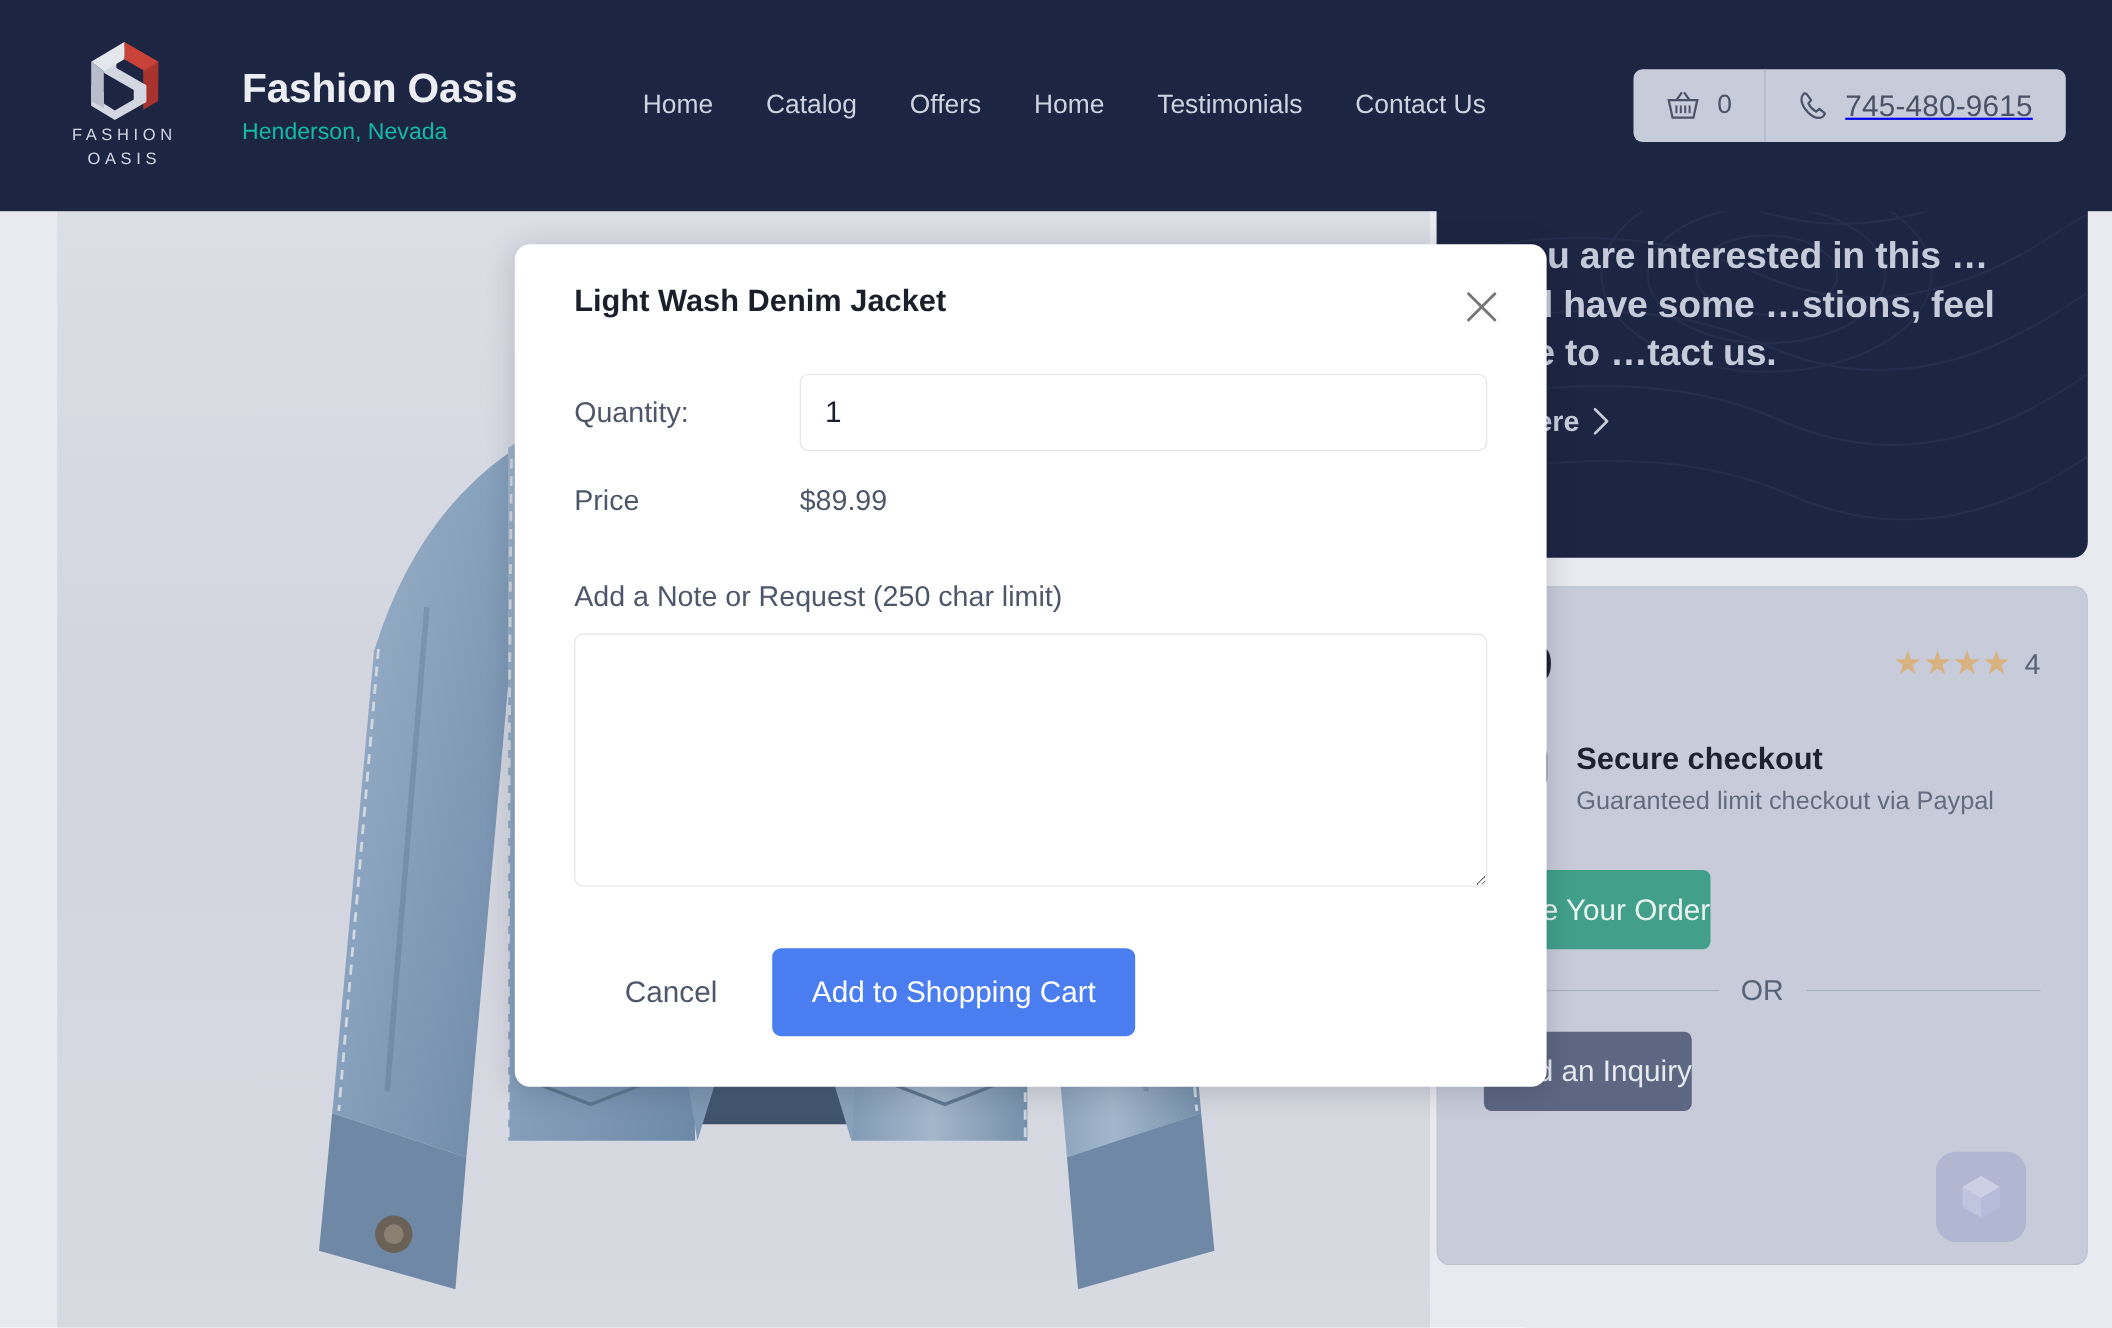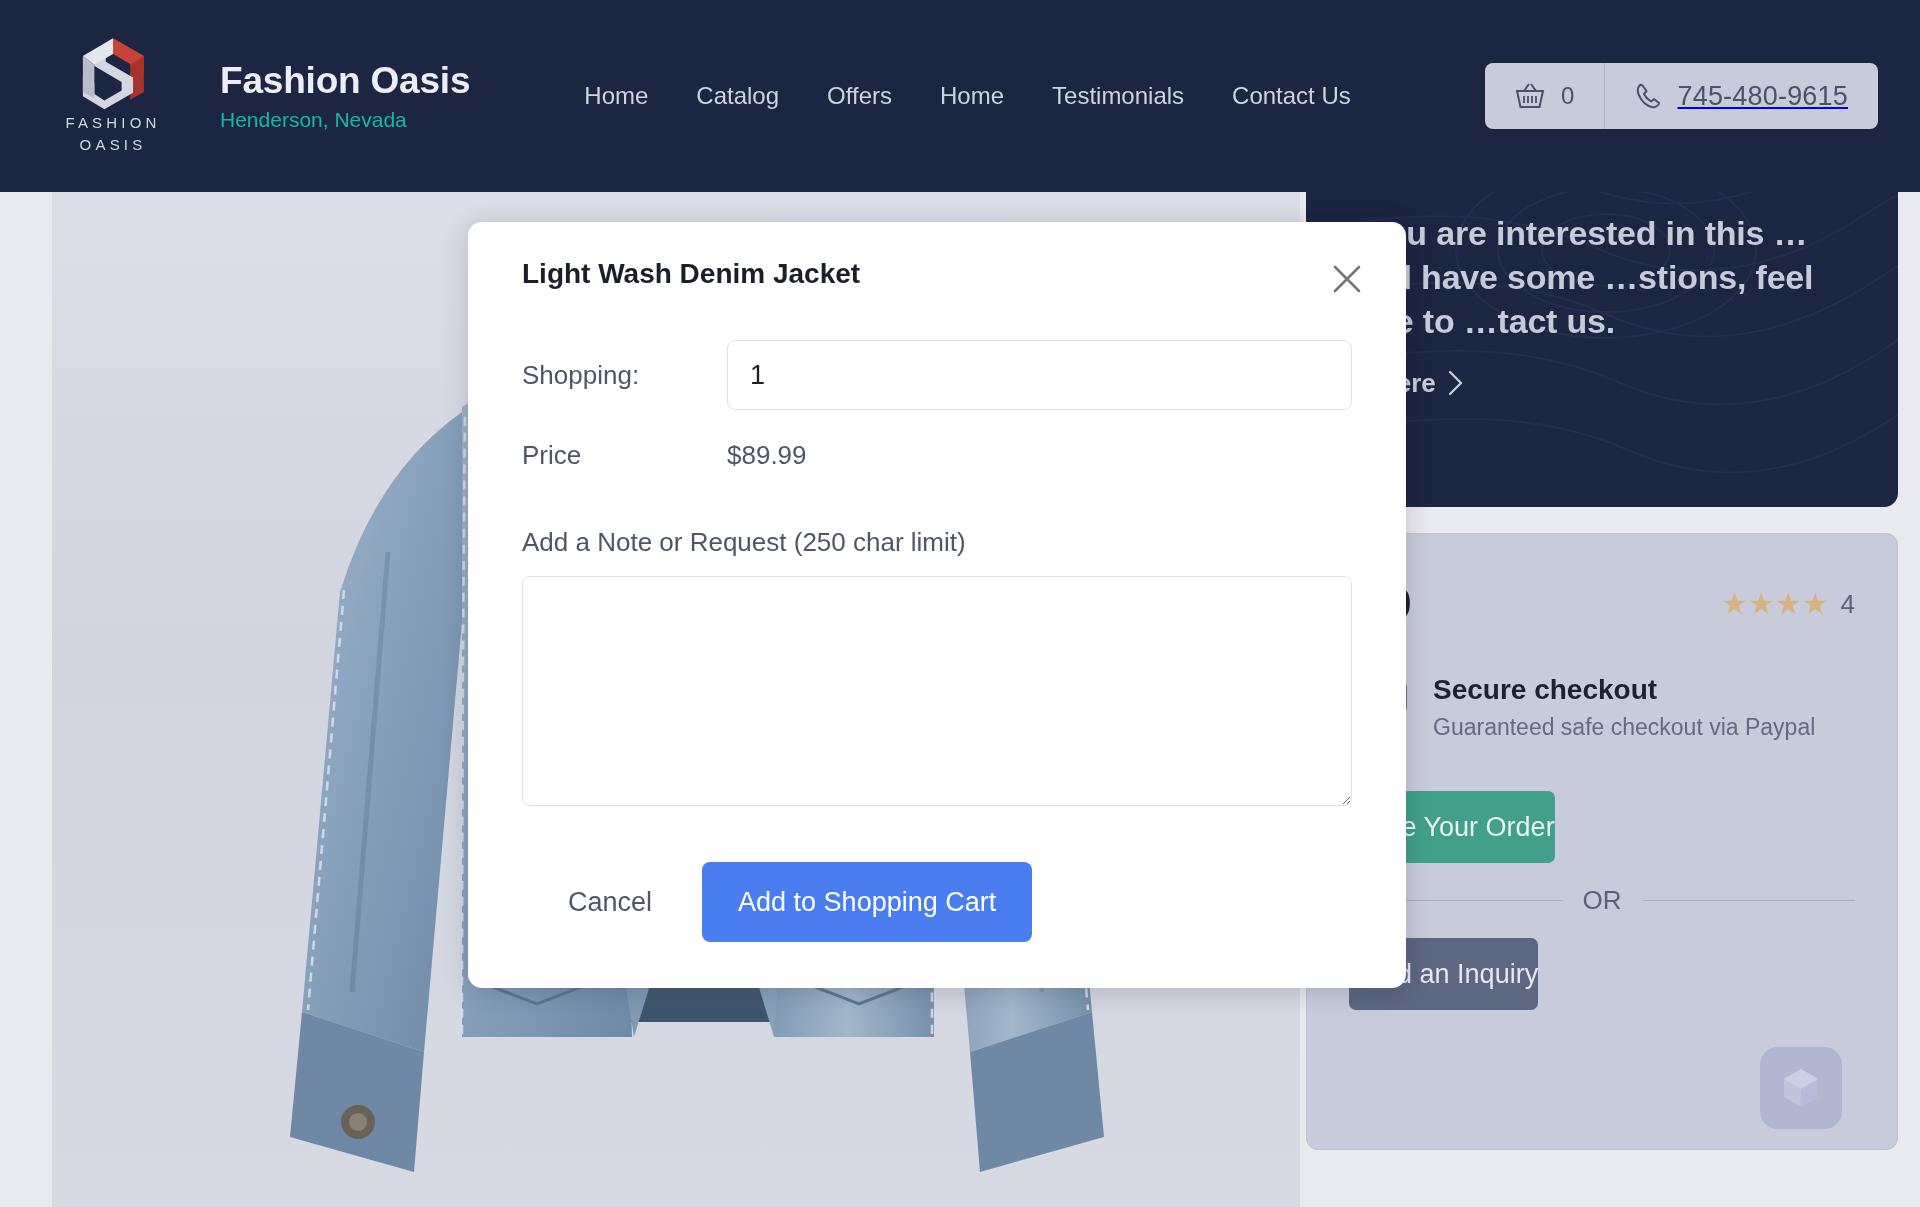--- a/index.html
+++ b/index.html
@@ -322,21 +322,21 @@
     <div class="secure-row">
       <svg width="62" height="62" viewBox="0 0 62 62">
         <rect x="2" y="6" width="54" height="34" rx="6" fill="none" stroke="#1c2542" stroke-width="3"></rect>
         <circle cx="20" cy="42" r="17" fill="#1c2542"></circle>
         <rect x="14" y="40" width="12" height="11" rx="2.2" fill="#c8ccda"></rect>
         <path d="M16.5 40 v-3.6 a3.5 3.5 0 0 1 7 0 V40" fill="none" stroke="#c8ccda" stroke-width="2.4"></path>
         <circle cx="20" cy="45" r="1.8" fill="#1c2542"></circle>
       </svg>
       <div>
         <div class="secure-title">Secure checkout</div>
-        <div class="secure-sub">Guaranteed safe checkout via Paypal</div>
+        <div class="secure-sub">Guaranteed limit checkout via Paypal</div>
       </div>
     </div>
 
     <button class="order-btn">Place Your Order</button>
 
     <div class="or-sep">
       <span class="line"></span>
       <span>OR</span>
       <span class="line"></span>
     </div>
@@ -416,21 +416,21 @@
       <div class="modal-title">Light Wash Denim Jacket</div>
       <button class="modal-close">
         <svg width="34" height="34" viewBox="0 0 34 34">
           <path d="M5 5 L29 29 M29 5 L5 29" stroke="#767676" stroke-width="2.6" stroke-linecap="round"></path>
         </svg>
       </button>
     </div>
 
     <div class="modal-body">
       <div class="qty-row">
-        <label class="field-label">Shopping:</label>
+        <label class="field-label">Quantity:</label>
         <input class="qty-input" type="text" value="1" style="">
       </div>
 
       <div class="price-line">
         <span class="field-label">Price</span>
         <span class="val">$89.99</span>
       </div>
 
       <div class="note-label">Add a Note or Request (250 char limit)</div>
       <textarea class="note-area" placeholder="" style=""></textarea>

